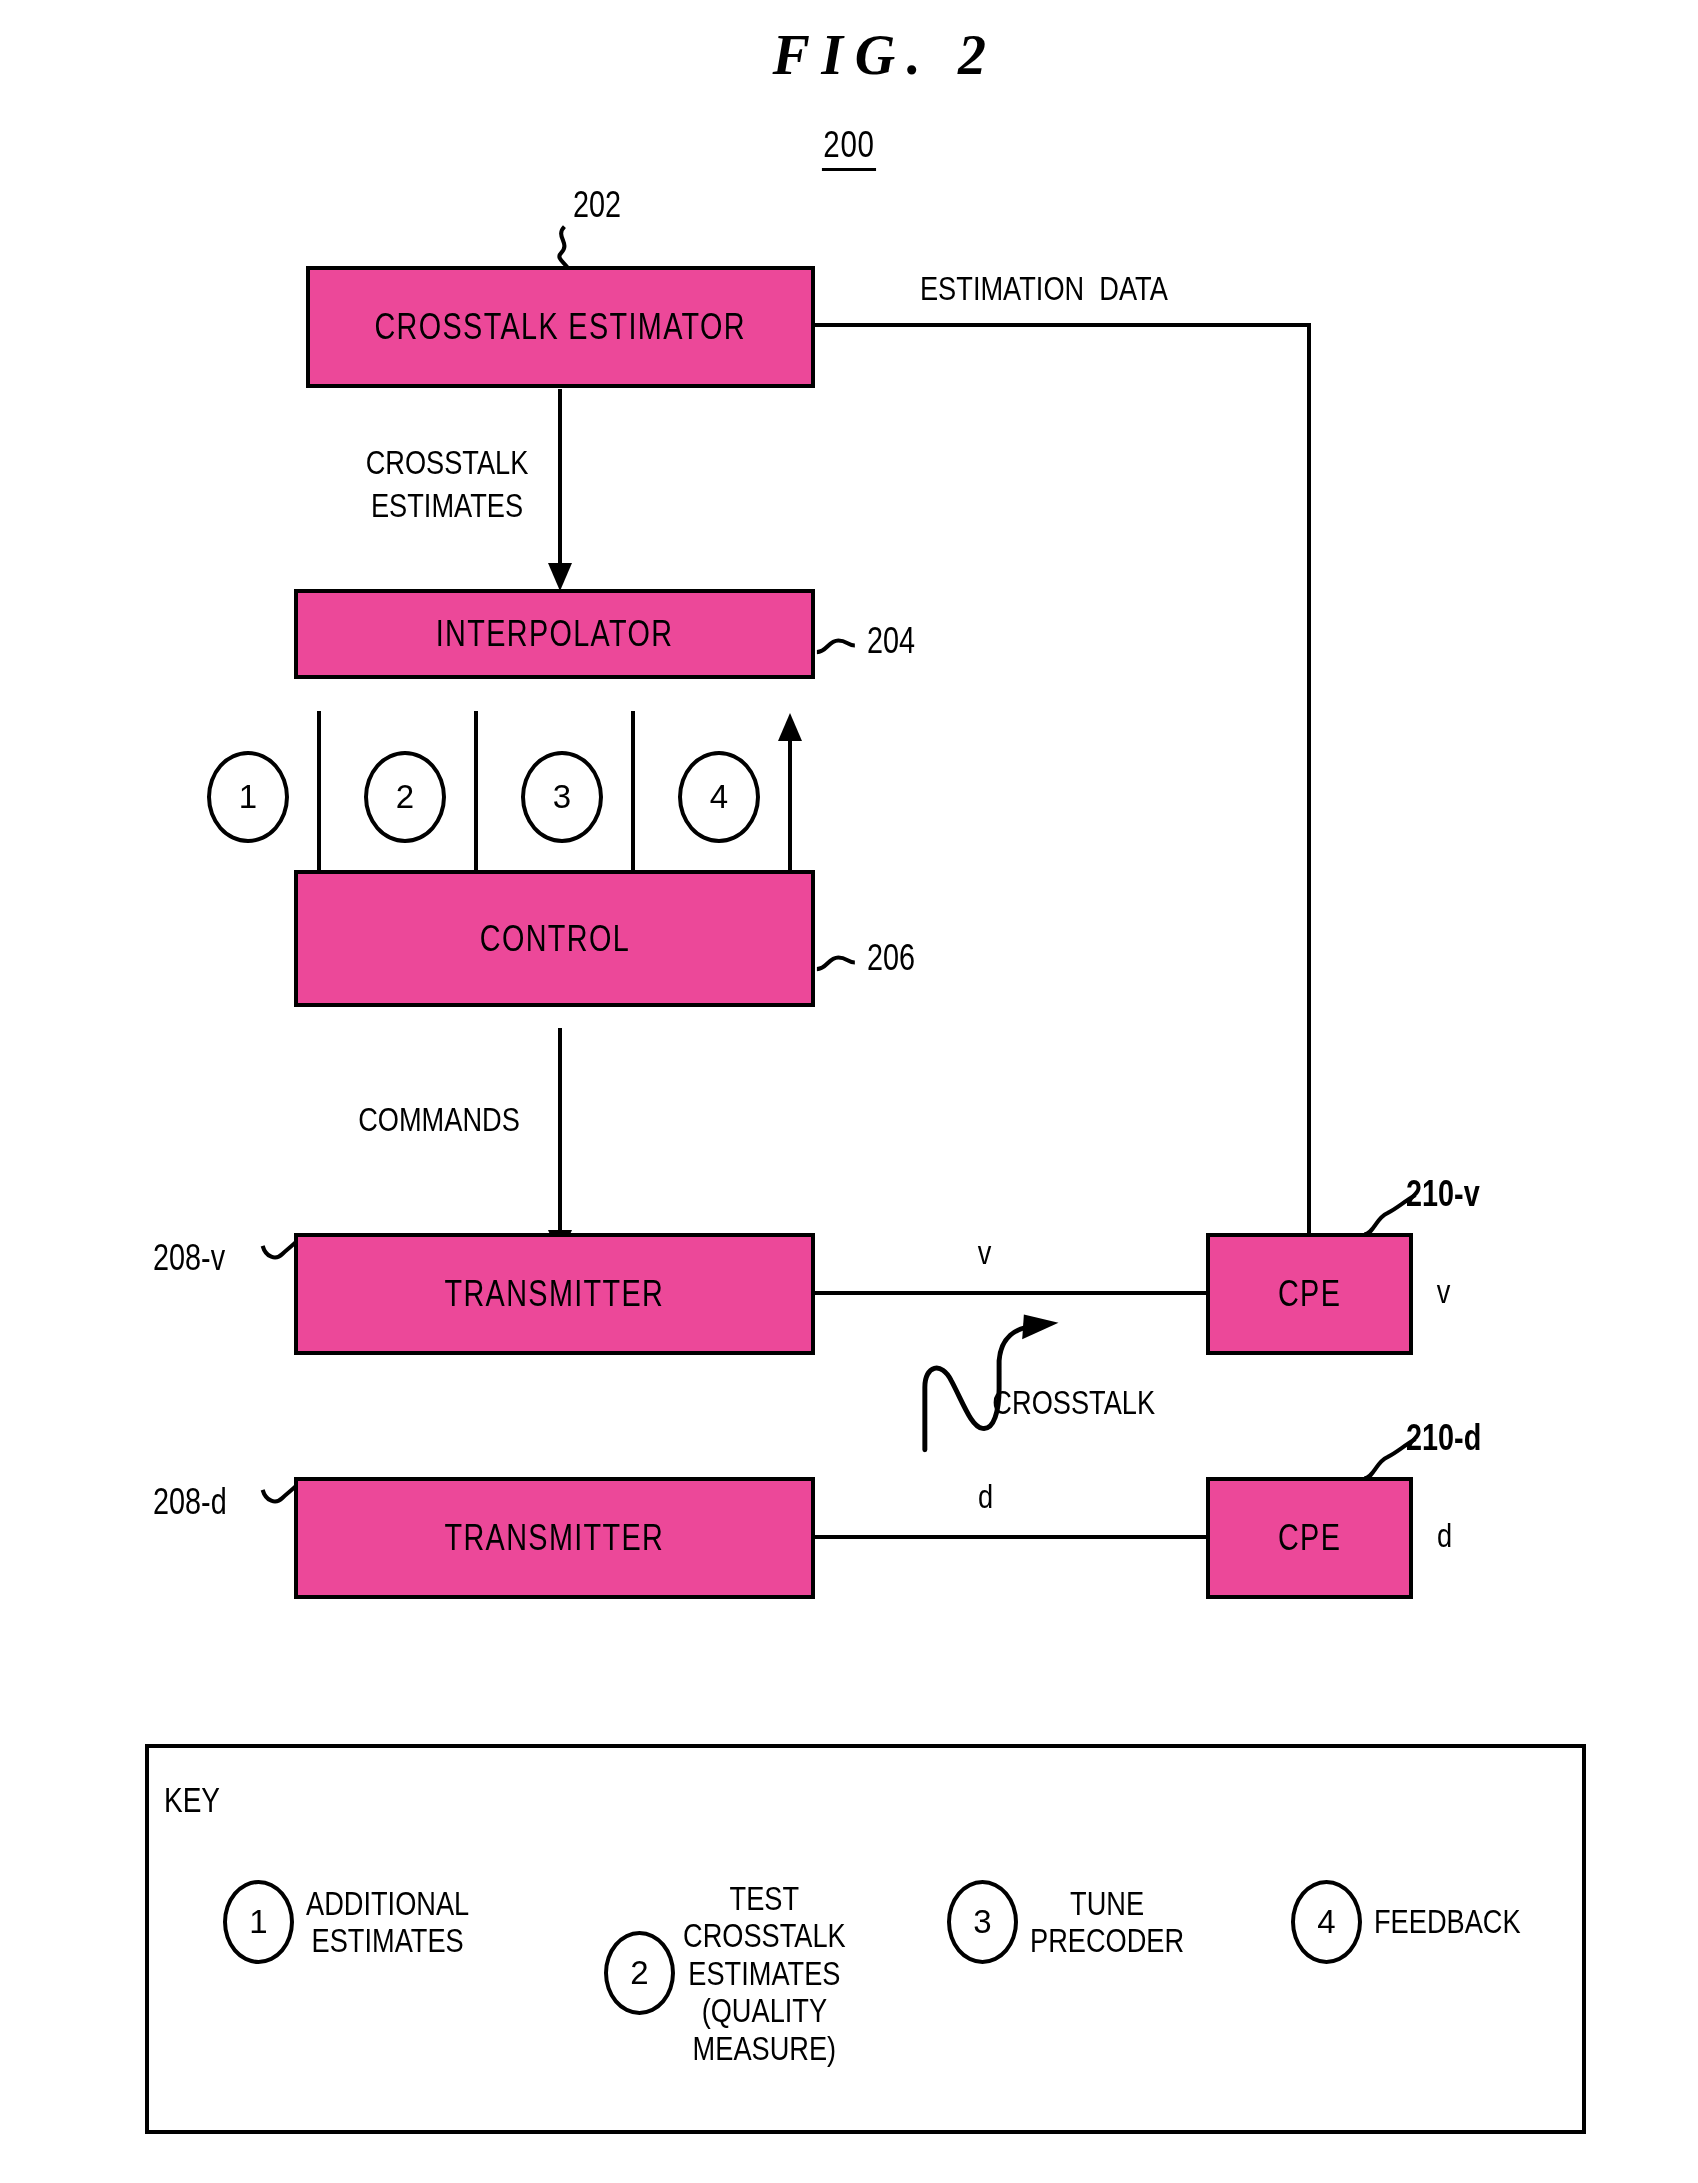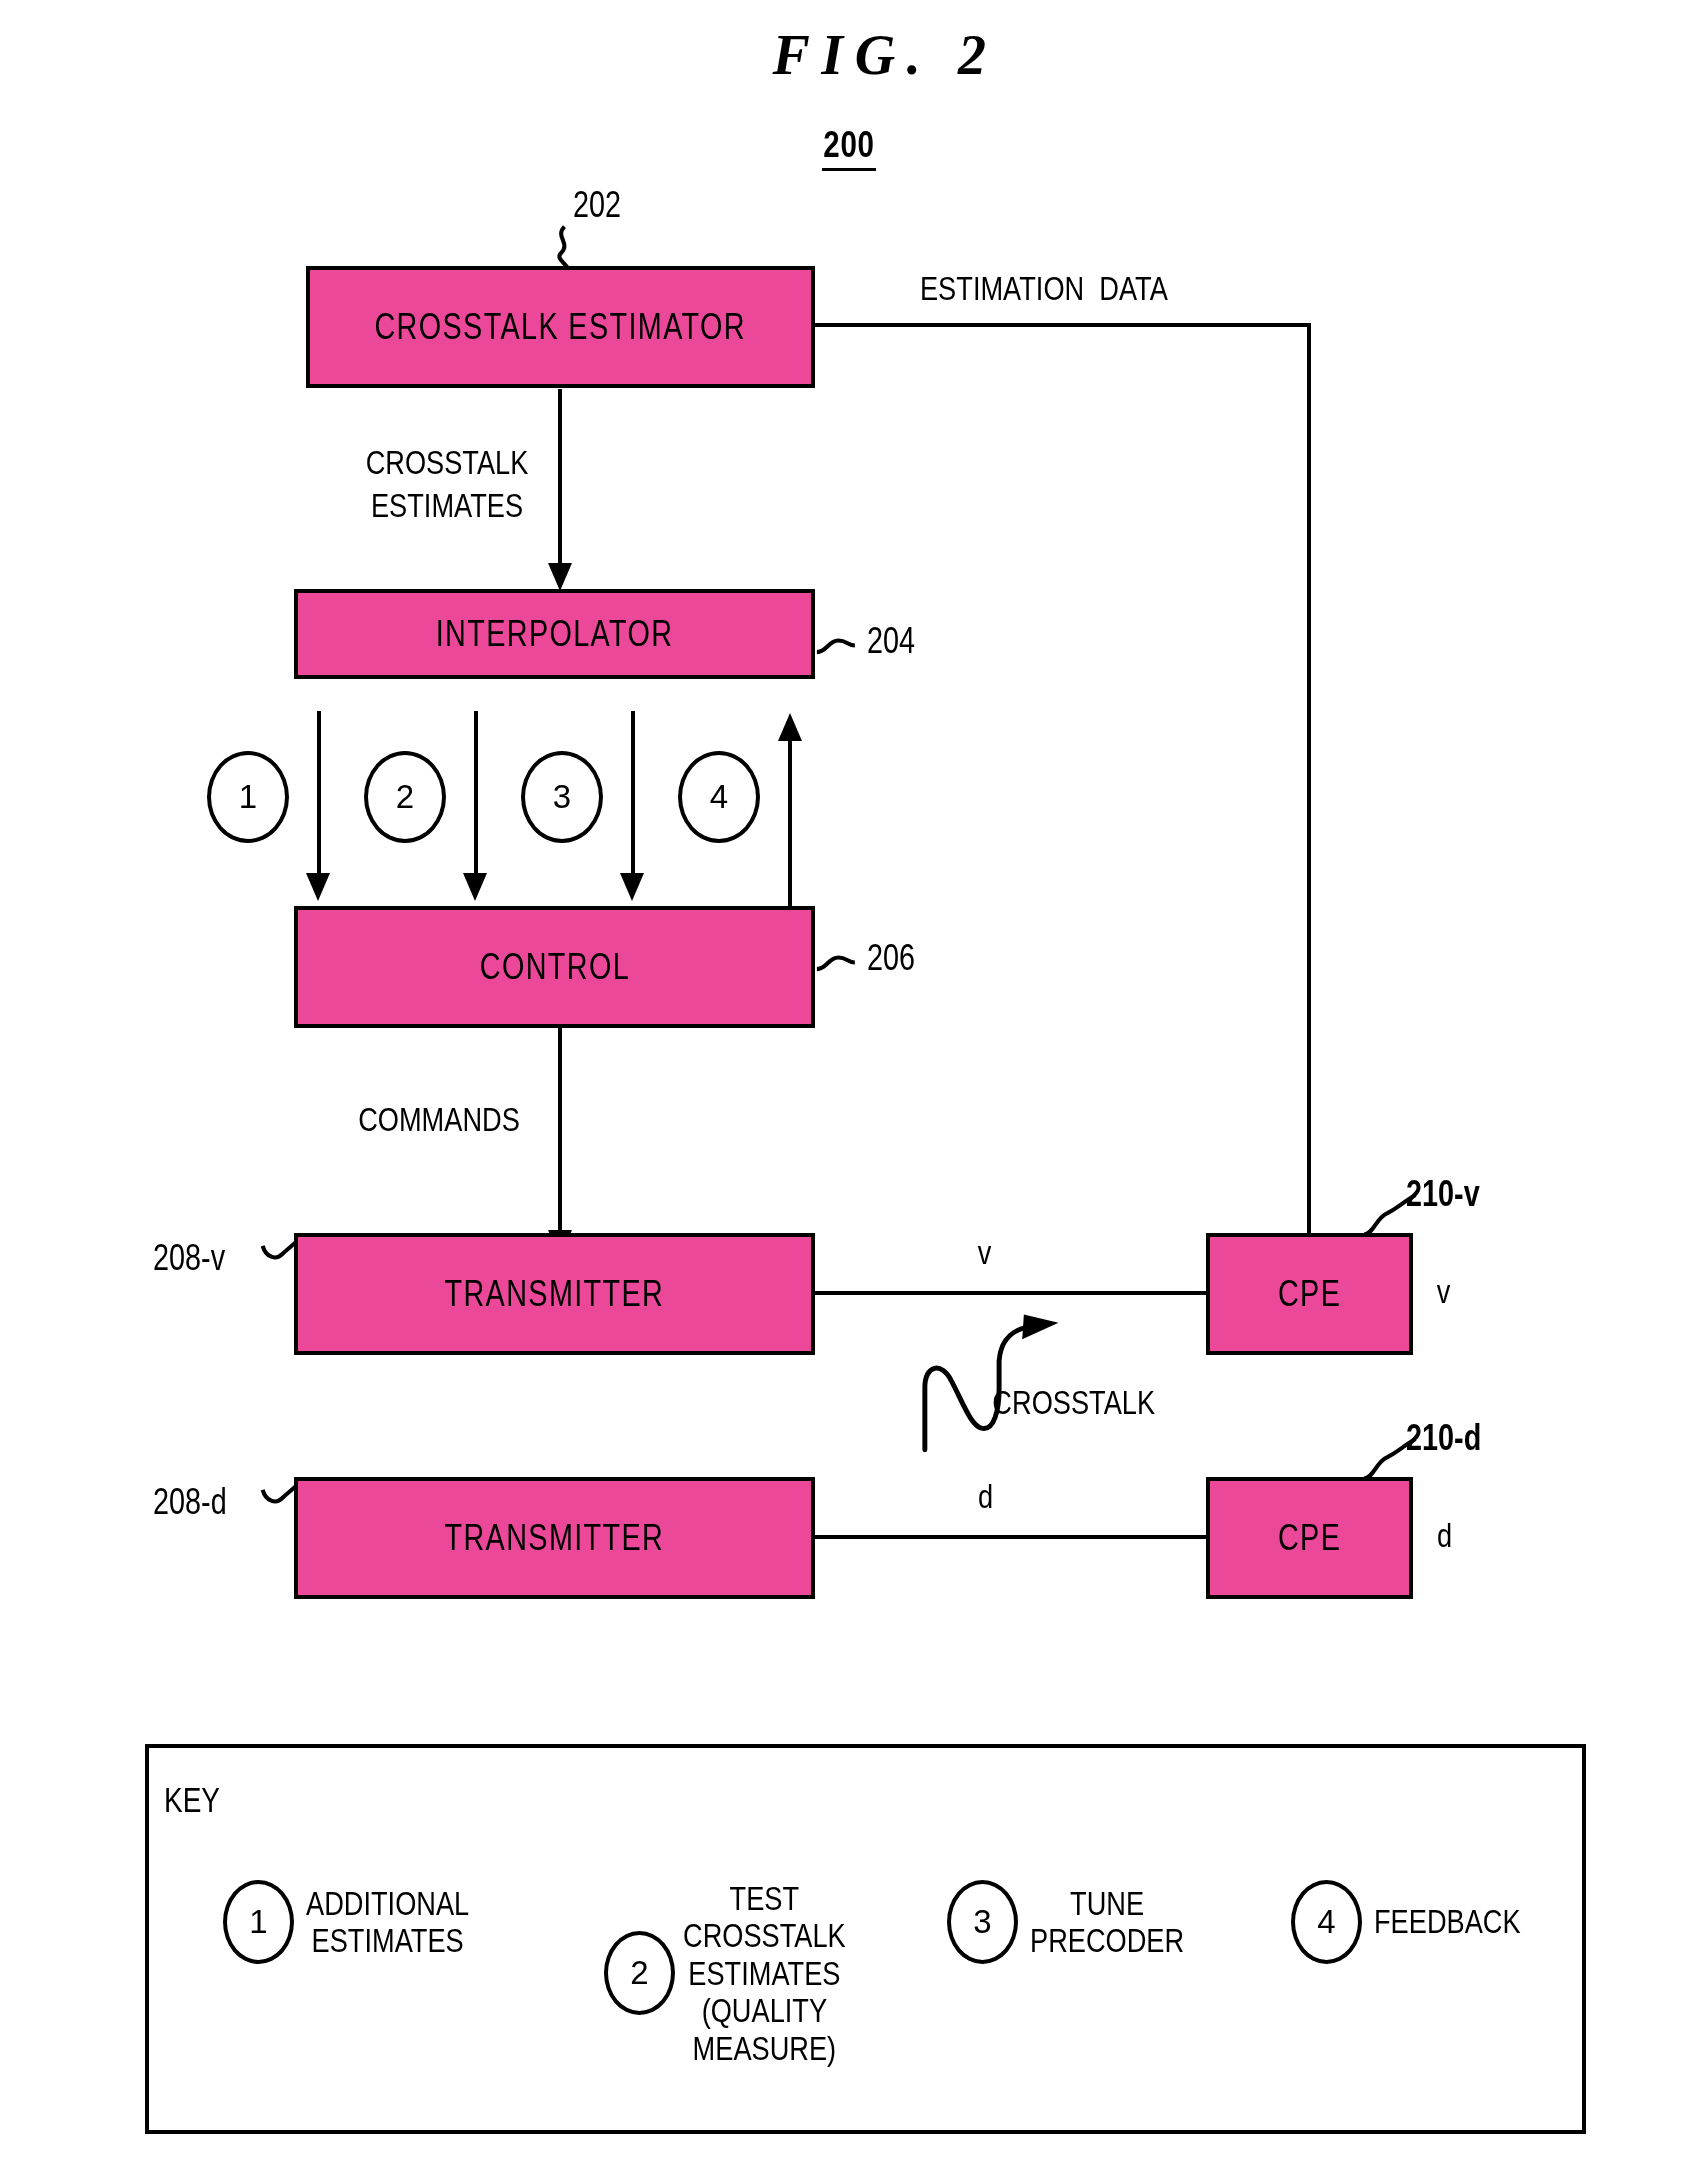--- a/index.html
+++ b/index.html
@@ -6,21 +6,21 @@
   body{width:1698px;height:2183px;position:relative;overflow:hidden;
        font-family:"Liberation Sans","DejaVu Sans",sans-serif;color:#000;}
 
   .fig-title{
     position:absolute;left:0;top:23px;width:1698px;text-align:center;
     font-family:"Liberation Serif","DejaVu Serif",serif;
     font-style:italic;font-weight:700;font-size:56px;letter-spacing:11.6px;padding-left:36px;
   }
   .fig-num{
     position:absolute;left:0;top:124px;width:1698px;text-align:center;
-    font-size:36px;font-weight:700;
+    font-size:36px;font-weight:400;
   }
   .fig-num span{border-bottom:3.3px solid #000;padding:0 1.7px 1.7px 1.7px;
     font-family:"Liberation Sans","DejaVu Sans",sans-serif;
     transform:scaleX(.82);display:inline-block;letter-spacing:0.8px;}
 
   
   .lbl{
     position:absolute;font-size:34px;line-height:1.12;white-space:pre;
     transform-origin:center center;
     font-family:"Liberation Sans","DejaVu Sans",sans-serif;
@@ -131,21 +131,21 @@
 <div class="circ" style="left:364px;top:751px;width:74px;height:84px;">
     <span>2</span>
   </div>
 <div class="circ" style="left:521px;top:751px;width:74px;height:84px;">
     <span>3</span>
   </div>
 <div class="circ" style="left:678px;top:751px;width:74px;height:84px;">
     <span>4</span>
   </div>
 
-<div class="box" style="left:294px;top:906px;width:521px;height:122px;">
+<div class="box" style="left:294px;top:870px;width:521px;height:137px;">
   <span class="btxt">CONTROL</span>
 </div>
 <svg style="left:815px;top:946px;" width="50" height="33" viewBox="0 0 60 40">
   <path d="M2,28 C14,28 16,14 28,14 C38,14 40,20 48,20" stroke="#000" stroke-width="5" fill="none"></path>
 </svg>
 <div class="refnum" style="left:867px;top:937px;"><span>206</span></div>
 
 <div class="vline" style="left:558px;top:1028px;height:207px;"></div>
 <div class="arrowhead-down" style="left:548px;top:1230px;"></div>
 <div class="lbl cond" style="left:319px;top:1100px;width:240px;text-align:center;">COMMANDS</div>

